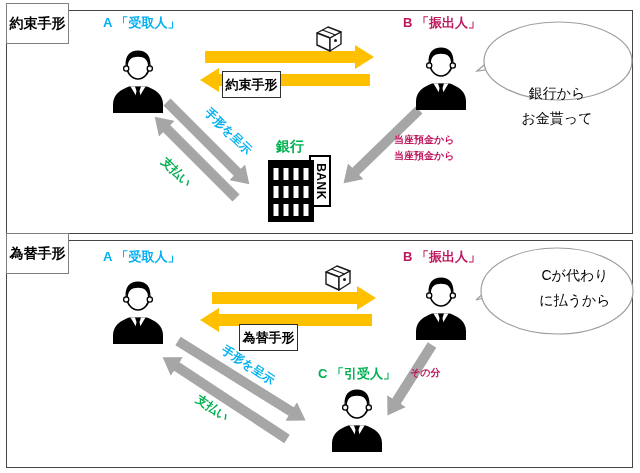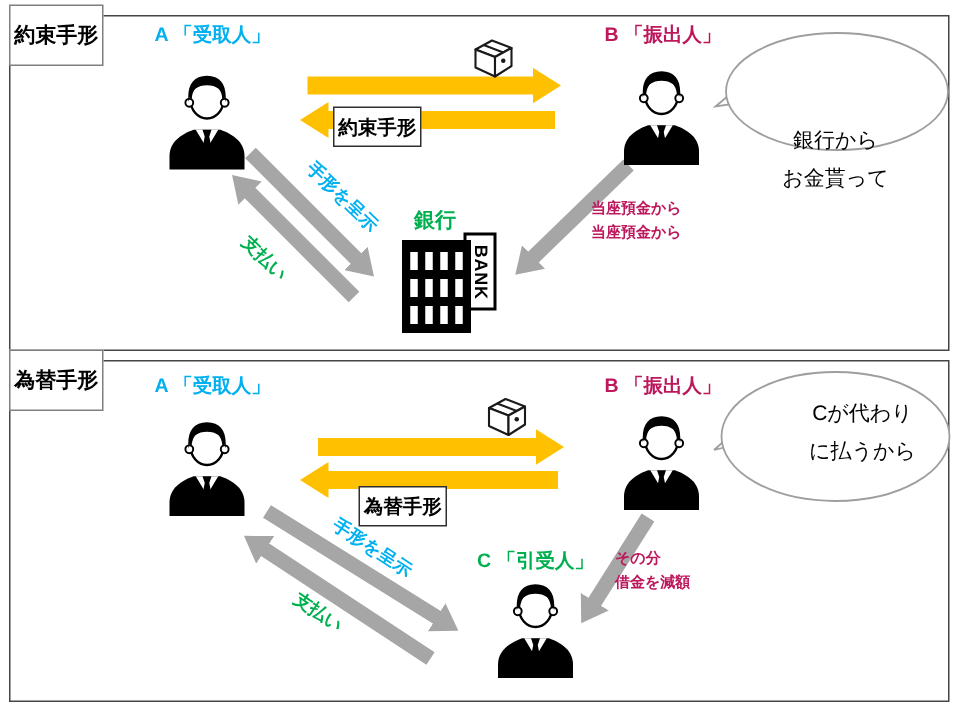--- a/index.html
+++ b/index.html
@@ -175,16 +175,15 @@
     <span>為替手形</span>
   </div>
 
   <div class="abs rot c-blue" style="left:208px;top:357px;width:80px;transform:rotate(33deg);">手形を呈示</div>
   <div class="abs rot c-green" style="left:189px;top:400px;width:46px;transform:rotate(34deg);">支払い</div>
 
   <div class="abs actor-label c-green" style="left:318px;top:365px;">C 「引受人」</div>
 
   <div class="abs smallnote c-red" style="left:410px;top:365px;width:76px;">
     <div>その分</div>
-    <div>借金を減額</div>
   </div>
 
 </div>
 
 </body></html>

